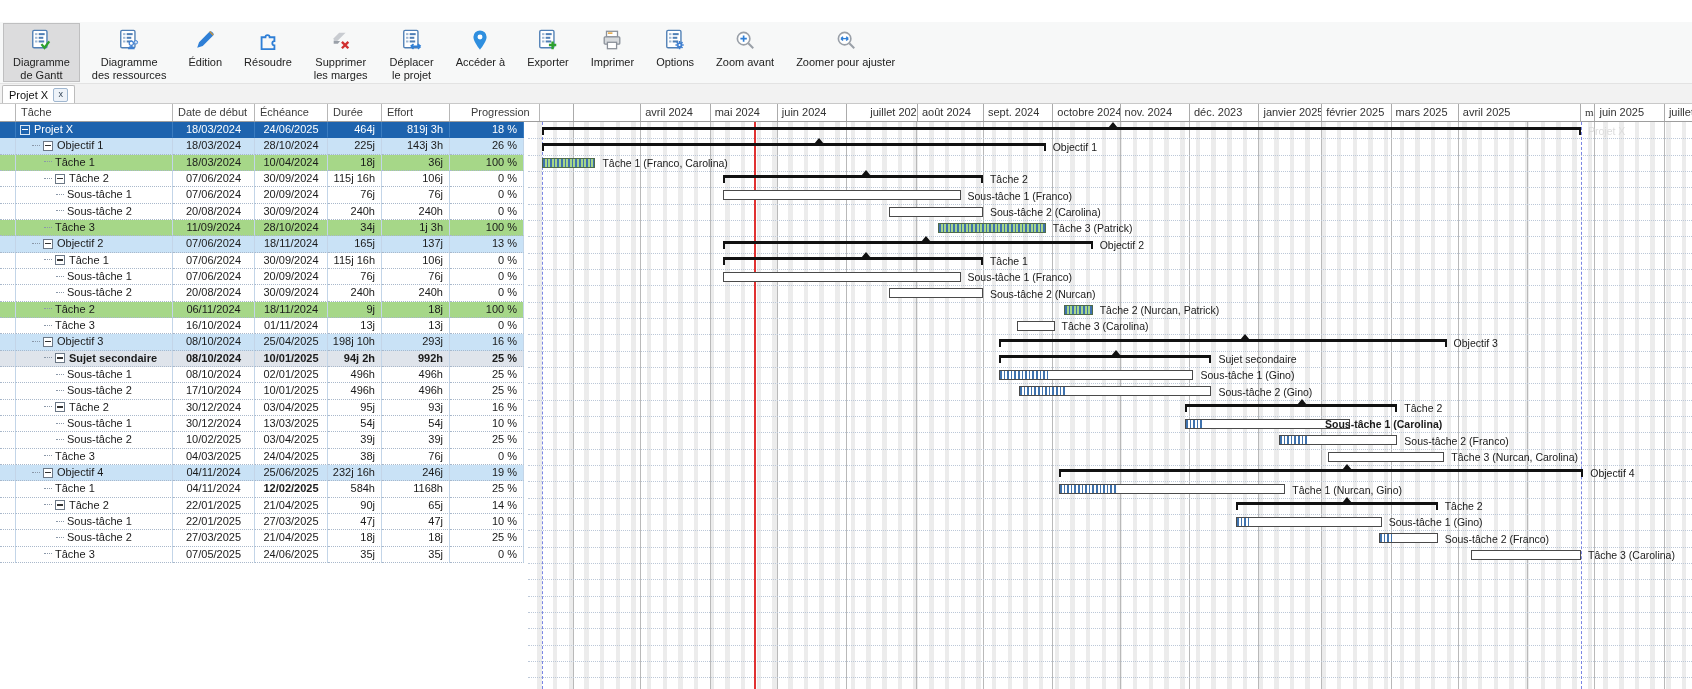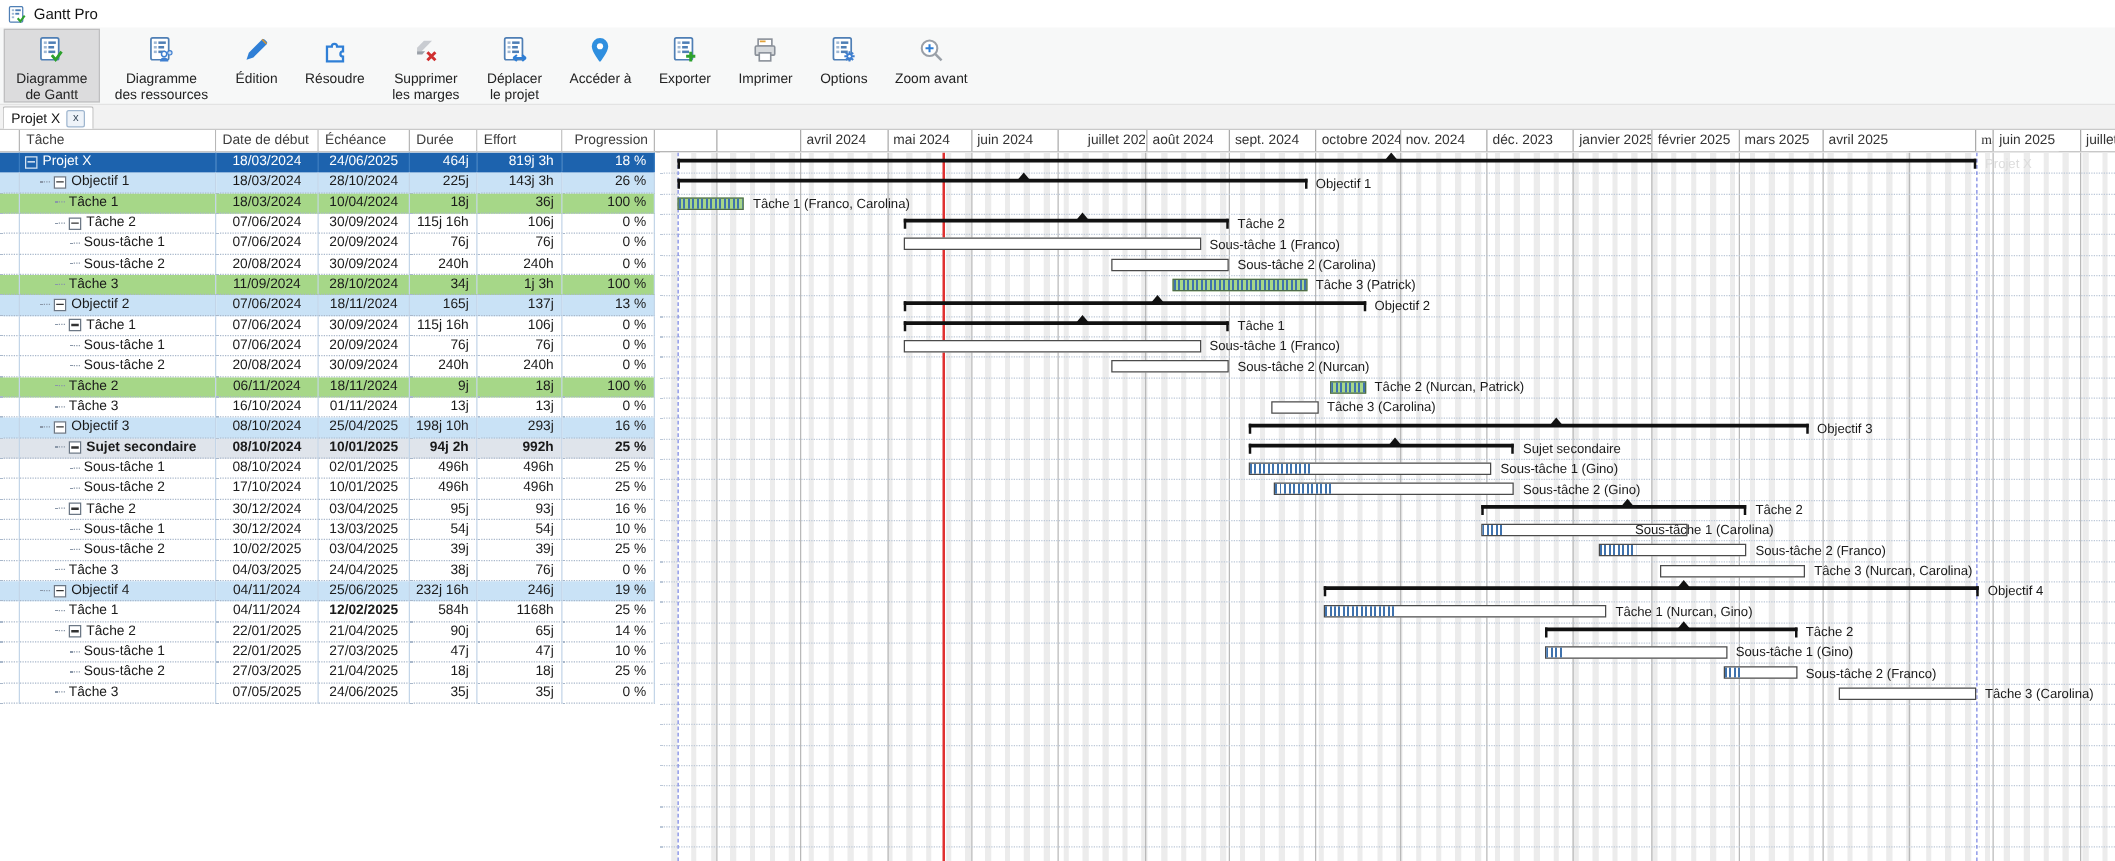--- a/index.html
+++ b/index.html
@@ -70,34 +70,20 @@
   .gsum .hk{position:absolute;top:0;width:2px;height:8px;background:#111;}
   .gsum .caret{position:absolute;top:-5px;width:0;height:0;
         border-left:5px solid transparent;border-right:5px solid transparent;border-bottom:6px solid #111;}
   .glabel{position:absolute;height:16px;line-height:14px;font-size:10.5px;color:#1a1a1a;white-space:nowrap;}
   .glabel.ghost{color:#dcdcdc;}
 </style>
 </head>
 <body>
 
 <div id="app">
-  <div id="titlebar">
-    <span class="appicon">
-      <svg viewBox="0 0 24 24" width="15" height="15">
-          <rect x="2.5" y="2" width="17" height="20" rx="1.5" fill="#fff" stroke="#4f7fb5" stroke-width="1.6"></rect>
-          <rect x="5.5" y="5.5" width="3" height="2.4" fill="#9fb8d4"></rect>
-          <rect x="10" y="5.5" width="7" height="2.4" fill="#4f7fb5"></rect>
-          <rect x="5.5" y="10" width="3" height="2.4" fill="#9fb8d4"></rect>
-          <rect x="10" y="10" width="5" height="2.4" fill="#4f7fb5"></rect>
-          <rect x="5.5" y="14.5" width="3" height="2.4" fill="#9fb8d4"></rect>
-          <path d="M13 17l3.5 4 5.5-7.5" stroke="#2da12d" stroke-width="2.6" fill="none"></path>
-        </svg>
-    </span>
-    <span class="apptitle">Gantt Pro</span>
-  </div>
 
   <div id="toolbar">
       <div class="tbtn selected">
         <span><svg viewBox="0 0 24 24" width="22" height="22">
             <rect x="3" y="1.5" width="15.5" height="19" rx="1.5" fill="#fff" stroke="#4f7fb5" stroke-width="1.5"></rect>
             <rect x="5.5" y="4.5" width="2.6" height="2.2" fill="#9fb8d4"></rect>
             <rect x="9.5" y="4.5" width="6.5" height="2.2" fill="#4f7fb5"></rect>
             <rect x="5.5" y="8.5" width="2.6" height="2.2" fill="#9fb8d4"></rect>
             <rect x="9.5" y="8.5" width="5" height="2.2" fill="#4f7fb5"></rect>
             <rect x="5.5" y="12.5" width="2.6" height="2.2" fill="#9fb8d4"></rect>
@@ -205,38 +191,46 @@
           </svg></span>
         <div class="lbl">Options</div>
       </div>
       <div class="tbtn">
         <span><svg viewBox="0 0 24 24" width="22" height="22">
             <circle cx="10.5" cy="10.5" r="6.8" fill="#fff" stroke="#9aa0a8" stroke-width="1.8"></circle>
             <path d="M15.6 15.6L21 21" stroke="#9aa0a8" stroke-width="2.2"></path>
             <path d="M10.5 7v7M7 10.5h7" stroke="#2f7fd6" stroke-width="1.8"></path>
           </svg></span>
         <div class="lbl">Zoom avant</div>
+      </div>
+      <div class="tbtn">
+        <span><svg viewBox="0 0 24 24" width="22" height="22">
+            <circle cx="10.5" cy="10.5" r="6.8" fill="#fff" stroke="#9aa0a8" stroke-width="1.8"></circle>
+            <path d="M15.6 15.6L21 21" stroke="#9aa0a8" stroke-width="2.2"></path>
+            <path d="M6.5 10.5h8M6.5 10.5l2.3-2M6.5 10.5l2.3 2M14.5 10.5l-2.3-2M14.5 10.5l-2.3 2" stroke="#2f7fd6" stroke-width="1.5" fill="none"></path>
+          </svg></span>
+        <div class="lbl">Zoomer pour ajuster</div>
       </div>
     </div>
 
   <div id="tabbar">
     <div class="tab">
       <span class="tlabel">Projet X</span>
       <span class="tclose">x</span>
     </div>
   </div>
 
   <div id="headers">
       <div class="hcell" style="left: 0px; width: 16px;"></div>
       <div class="hcell" style="left: 16px; width: 157px;">Tâche</div>
       <div class="hcell" style="left: 173px; width: 82px;">Date de début</div>
       <div class="hcell" style="left: 255px; width: 73px;">Échéance</div>
       <div class="hcell" style="left: 328px; width: 54px;">Durée</div>
       <div class="hcell" style="left: 382px; width: 68px;">Effort</div>
-      <div class="hcell" style="left: 450px; width: 74px; text-align: center;">Progression</div>
+      <div class="hcell" style="left: 466px; width: 74px;">Progression</div>
     </div>
   <div id="gantt-header">
       <div class="mcell" style="left: 45px; width: 67.2px;"></div>
       <div class="mcell" style="left: 112.2px; width: 69.44px;">avril 2024</div>
       <div class="mcell" style="left: 181.64px; width: 67.2px;">mai 2024</div>
       <div class="mcell" style="left: 248.84px; width: 69.44px;">juin 2024</div>
       <div class="mcell" style="left: 318.28px; width: 69.44px; padding-left: 23px;">juillet 2024</div>
       <div class="mcell" style="left: 389px; width: 67.2px;">août 2024</div>
       <div class="mcell" style="left: 454.92px; width: 69.44px;">sept. 2024</div>
       <div class="mcell" style="left: 524.36px; width: 67.2px;">octobre 2024</div>
@@ -797,21 +791,21 @@
       <div class="gsum" style="left: 656.52px; width: 212.8px; top: 282.11px;">
         <div class="ln"></div>
         <div class="hk" style="left:0"></div>
         <div class="hk" style="right:0"></div>
         <div class="caret" style="left:112.03999999999998px"></div>
       </div>
       <div class="glabel" style="left: 876.32px; top: 279.11px;">Tâche 2</div>
       <div class="gbar" style="left: 656.52px; width: 165.76px; top: 296.94px;">
         <div class="fill" style="width: 10%;"></div>
       </div>
-      <div class="glabel" style="left: 780px; top: 295.44px;">Sous-tâche 1 (Carolina)</div>
+      <div class="glabel" style="left: 797px; top: 295.44px; font-weight: bold;">Sous-tâche 1 (Carolina)</div>
       <div class="gbar" style="left: 750.6px; width: 118.72px; top: 313.27px;">
         <div class="fill" style="width: 25%;"></div>
       </div>
       <div class="glabel" style="left: 876.32px; top: 311.77px;">Sous-tâche 2 (Franco)</div>
       <div class="gbar" style="left: 799.88px; width: 116.48px; top: 329.6px;"></div>
       <div class="glabel" style="left: 923.36px; top: 328.1px;">Tâche 3 (Nurcan, Carolina)</div>
       <div class="gsum" style="left: 531.08px; width: 524.16px; top: 347.43px;">
         <div class="ln"></div>
         <div class="hk" style="left:0"></div>
         <div class="hk" style="right:0"></div>

